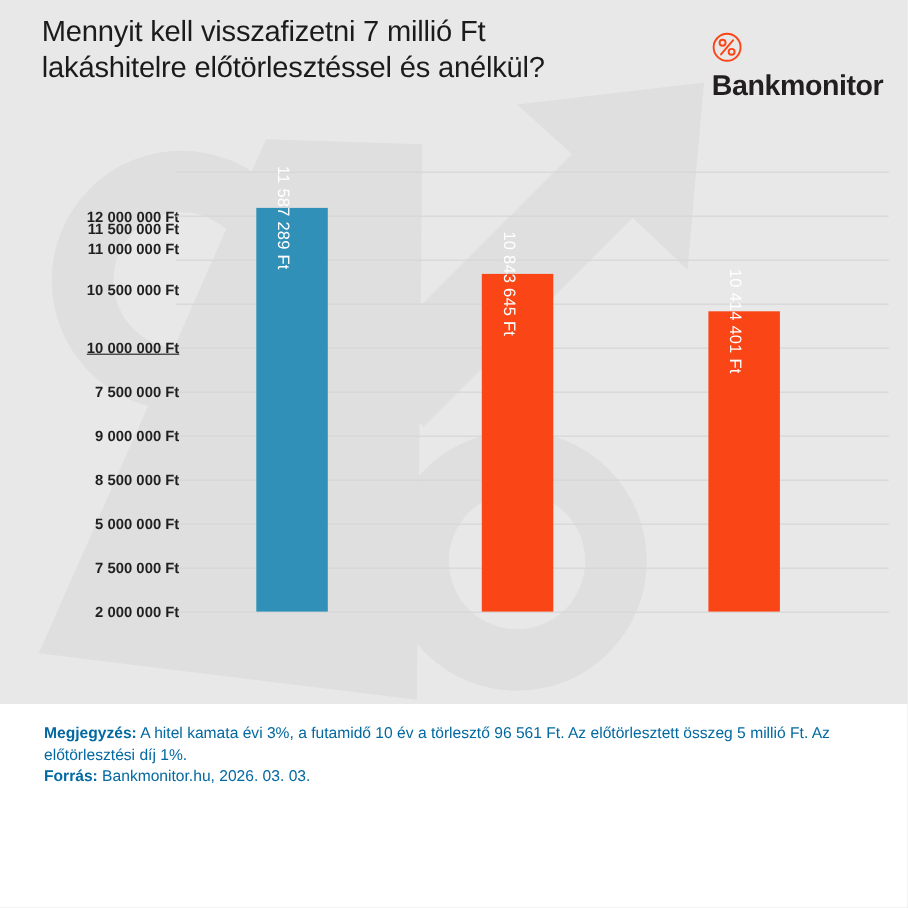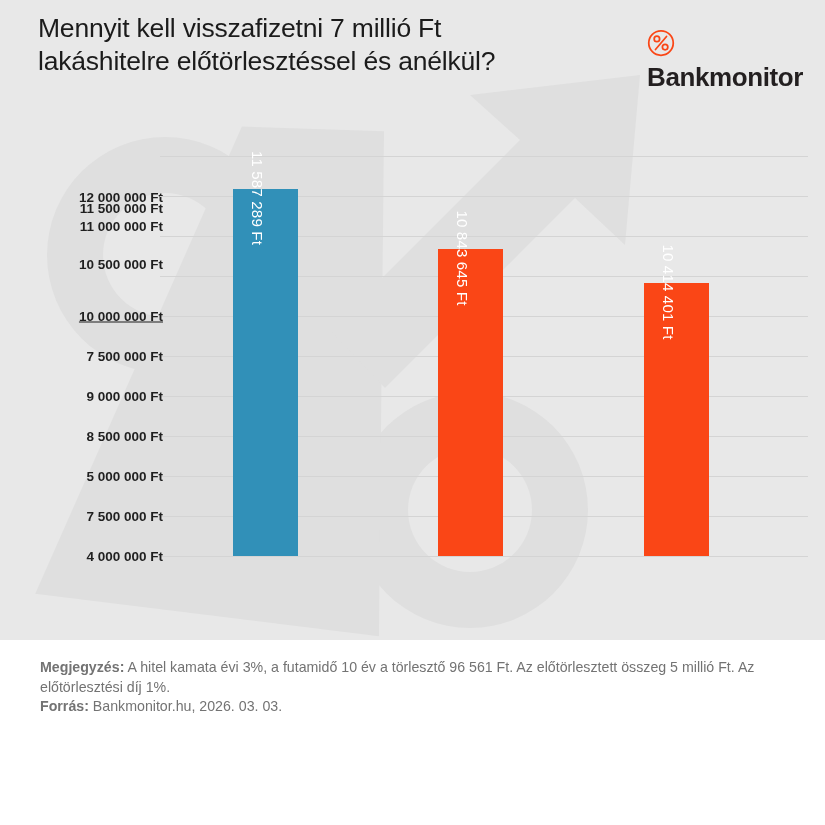--- a/index.html
+++ b/index.html
@@ -137,21 +137,21 @@
     top: 640px;
     width: 825px;
     height: 185px;
     background: #ffffff;
     z-index: 3;
   }
   .footer-inner {
     padding: 18px 30px 0 40px;
     font-size: 14.2px;
     line-height: 19.5px;
-    color: #737373;
+    color: #0369a1;
   }
   .footer-inner p {
     margin: 0;
   }
   .footer-inner .lead {
     font-weight: 700;
   }
   .src {
     margin-top: 10px;
   }
@@ -201,21 +201,21 @@
         <div class="ytick" style="top: 228px;">7 500 000 Ft</div>
         <div class="gridline" style="top: 268px;"></div>
         <div class="ytick" style="top: 268px;">9 000 000 Ft</div>
         <div class="gridline" style="top: 308px;"></div>
         <div class="ytick" style="top: 308px;">8 500 000 Ft</div>
         <div class="gridline" style="top: 348px;"></div>
         <div class="ytick" style="top: 348px;">5 000 000 Ft</div>
         <div class="gridline" style="top: 388px;"></div>
         <div class="ytick" style="top: 388px;">7 500 000 Ft</div>
         <div class="gridline" style="top: 428px;"></div>
-        <div class="ytick" style="top: 428px;">4 000 000 Ft</div>
+        <div class="ytick" style="top: 428px;">2 000 000 Ft</div>
       </div>
     <div class="bar-layer" id="bar-layer">
         <div class="bar" style="left: 233px; top: 61.0169px; width: 65px; height: 366.983px; background: rgb(49, 144, 184);">
           <span class="bar-value">11 587 289 Ft</span>
         </div>
         <div class="cat-label" style="left: 150px; width: 230px;">
           <div>lakáshitel előtörlesztés</div>
           <div>nélkül</div>
         </div>
         <div class="bar" style="left: 438px; top: 120.508px; width: 65px; height: 307.492px; background: rgb(250, 70, 22);">

